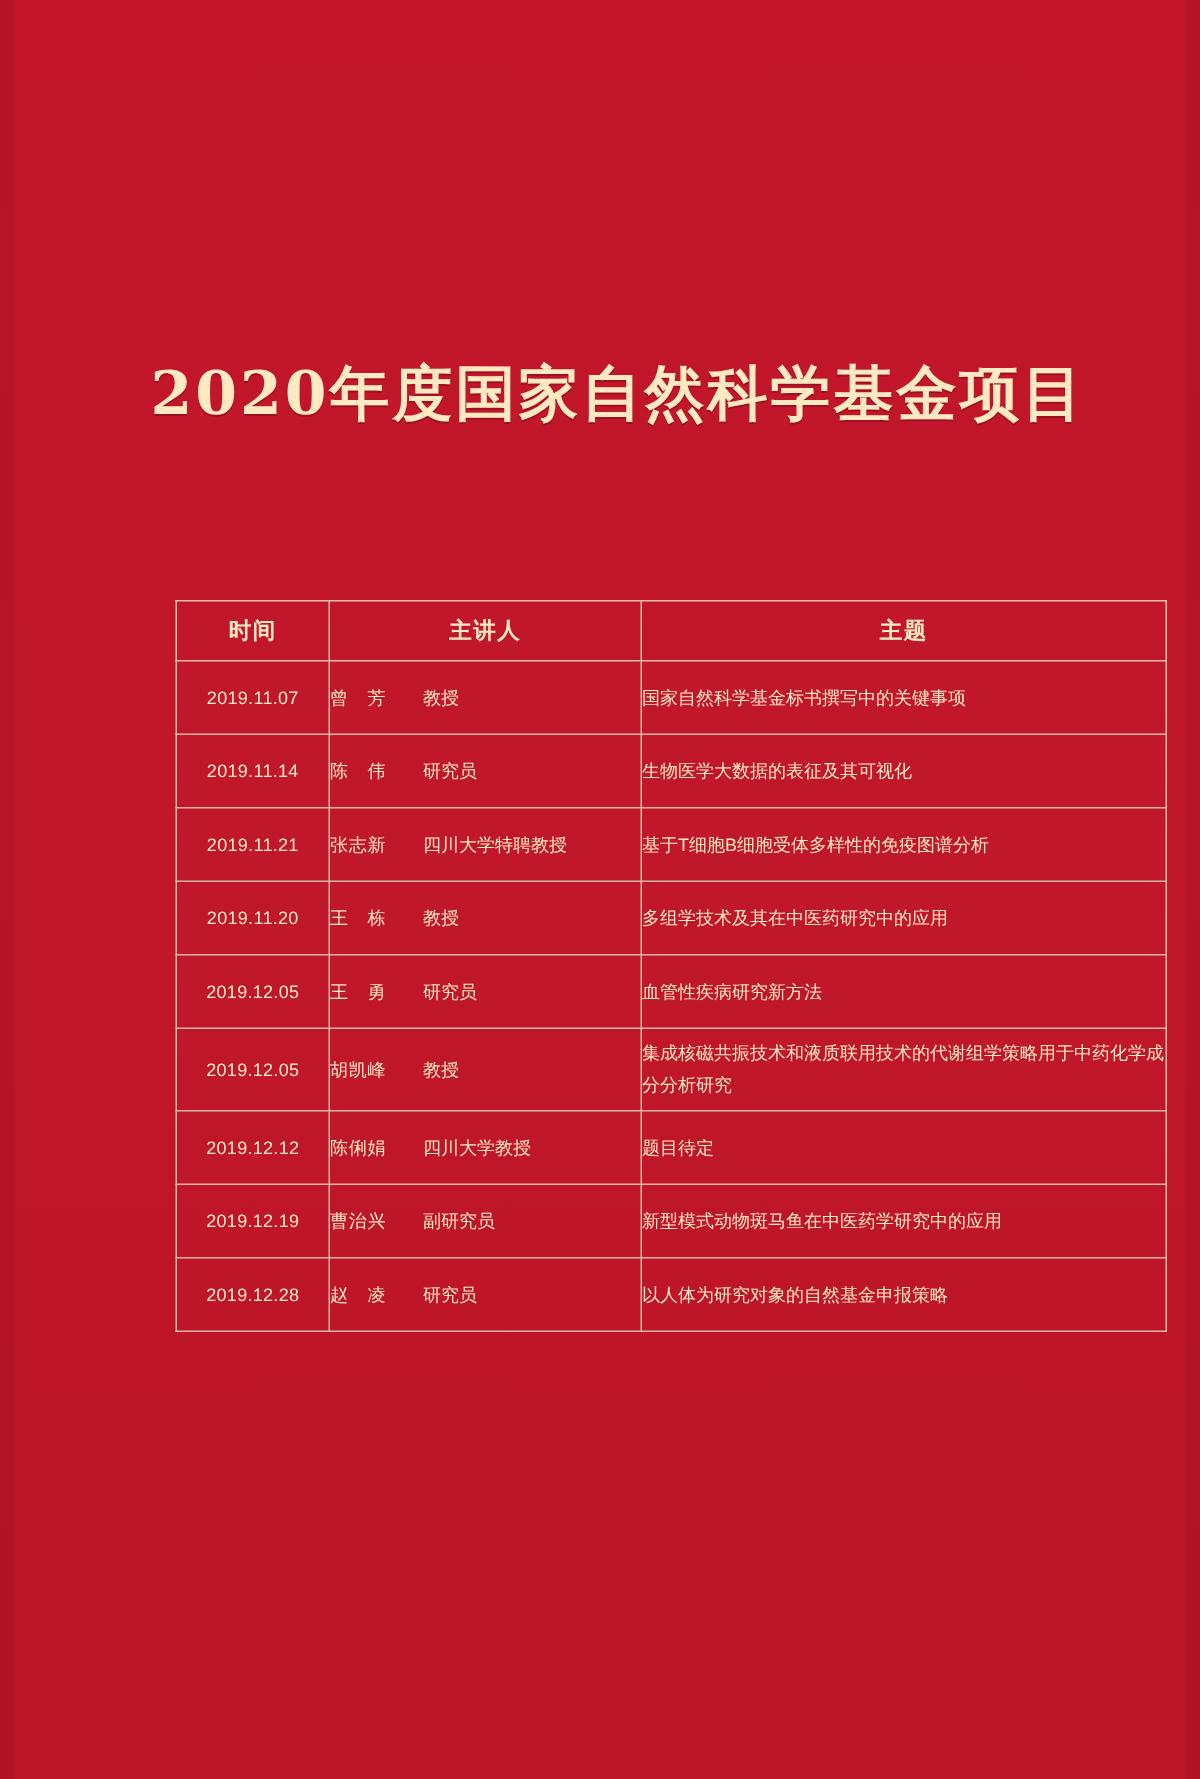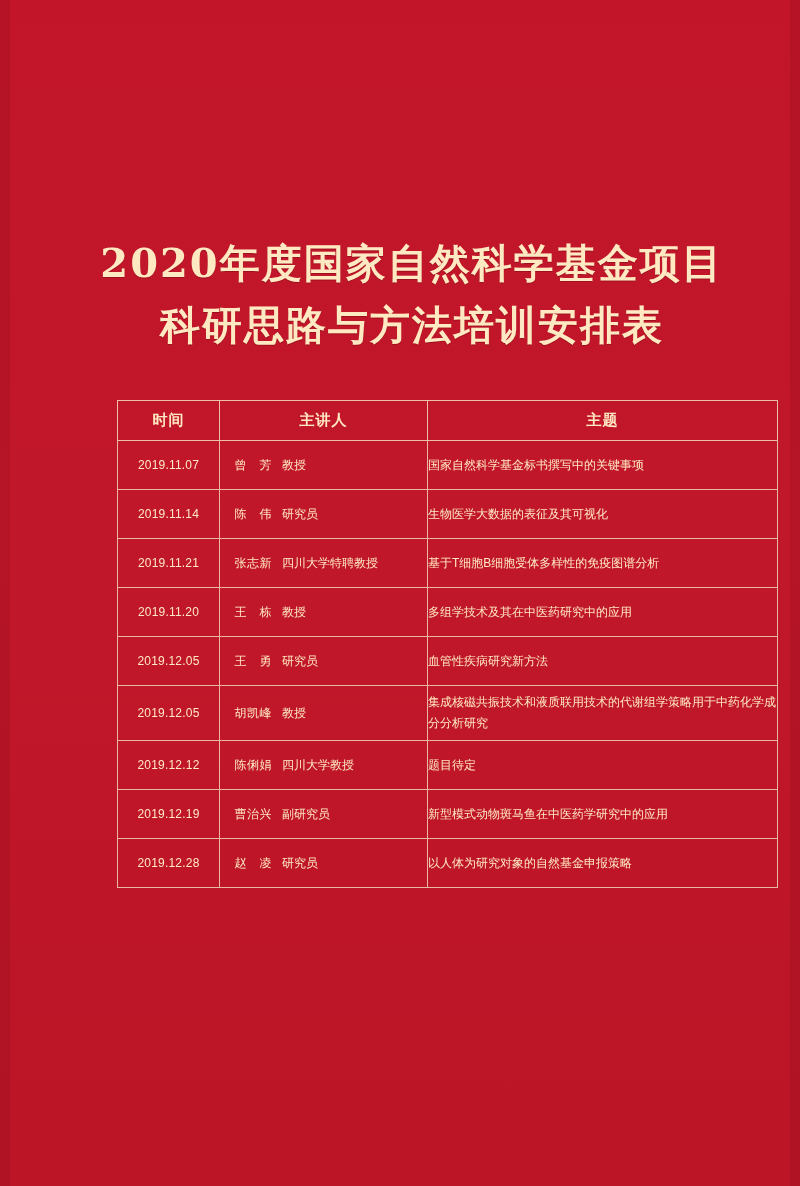--- a/index.html
+++ b/index.html
@@ -98,38 +98,36 @@
     padding-right: 8px;
   }
   td.cell-topic {
     padding-left: 14px;
     padding-right: 12px;
   }
   .sp-name {
     display: inline-block;
     min-width: 52px;
     letter-spacing: 0.5px;
-    text-align: right;
   }
   .sp-title {
     display: inline-block;
     margin-left: 10px;
   }
   .tall td { height: 62px; }
 </style>
 </head>
 <body>
 
 <div class="poster">
   <div class="frame-edge-left"></div>
   <div class="frame-edge-right"></div>
 
   <div class="title-block">
     <div class="title-line">2020年度国家自然科学基金项目</div>
-    <div class="title-line">科研思路与方法培训安排表</div>
   </div>
 
   <div class="table-wrap">
     <table class="schedule">
       <colgroup>
         <col class="col-time">
         <col class="col-speaker">
         <col class="col-topic">
       </colgroup>
       <thead>

